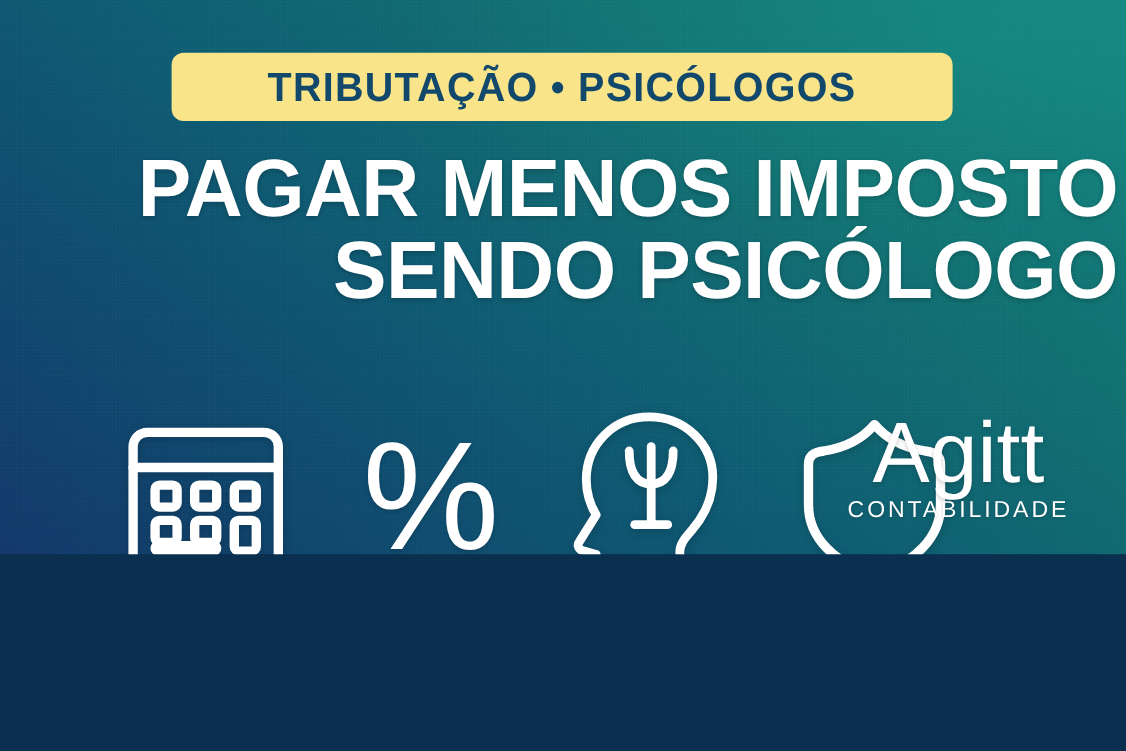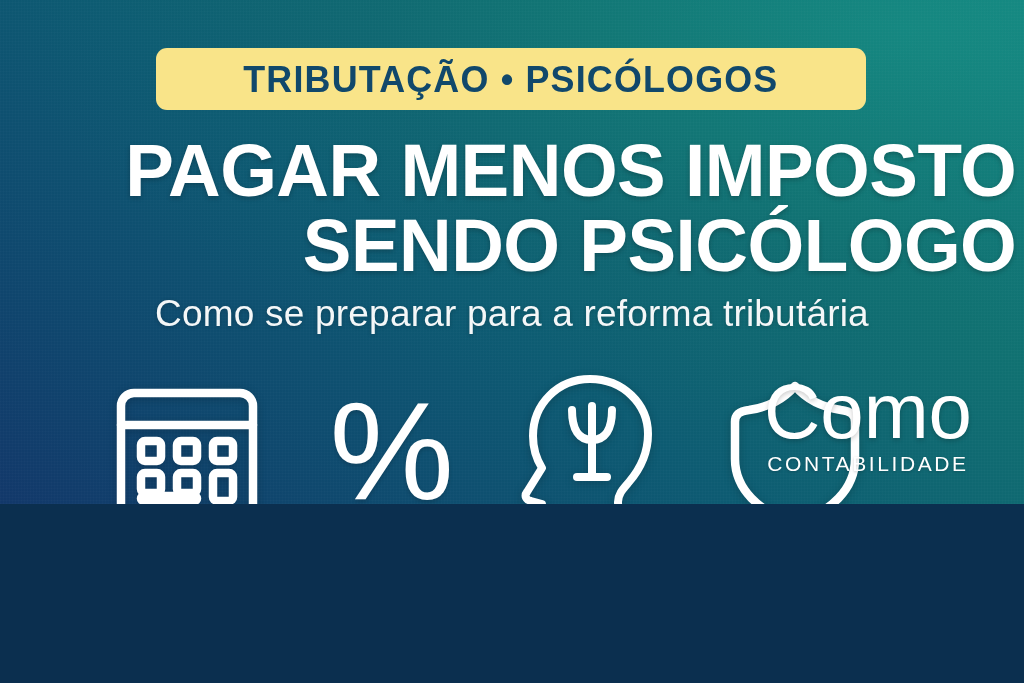--- a/index.html
+++ b/index.html
@@ -173,21 +173,20 @@
     <div class="badge">
       <span class="badge-text">TRIBUTAÇÃO • PSICÓLOGOS</span>
     </div>
   </div>
 
   <div class="headline layer">
     <span class="ln ln1">PAGAR MENOS IMPOSTO</span>
     <span class="ln ln2">SENDO PSICÓLOGO</span>
   </div>
 
-  <div class="subtitle layer">Como se preparar para a reforma tributária</div>
 
   <div class="icons layer">
 
     <div class="icon-cell">
       <span>
         <svg width="142" height="134" viewBox="0 0 142 134" fill="none" stroke="#ffffff" stroke-width="8.5" stroke-linejoin="round" stroke-linecap="round">
           <rect x="5" y="5" width="132" height="124" rx="13"></rect>
           <line x1="5" y1="37" x2="137" y2="37"></line>
           <rect x="25" y="53" width="20" height="20" rx="4"></rect>
           <rect x="61" y="53" width="20" height="20" rx="4"></rect>
@@ -242,17 +241,17 @@
                    L126 41
                    C126 33 121 30 112 29
                    C92 26 77 18 66 5 Z"></path>
         </svg>
       </span>
     </div>
 
   </div>
 
   <div class="logo layer">
-    <div class="logo-word">Como</div>
+    <div class="logo-word">Agitt</div>
     <div class="logo-sub">CONTABILIDADE</div>
   </div>
 
 </div>
 
 </body></html>

